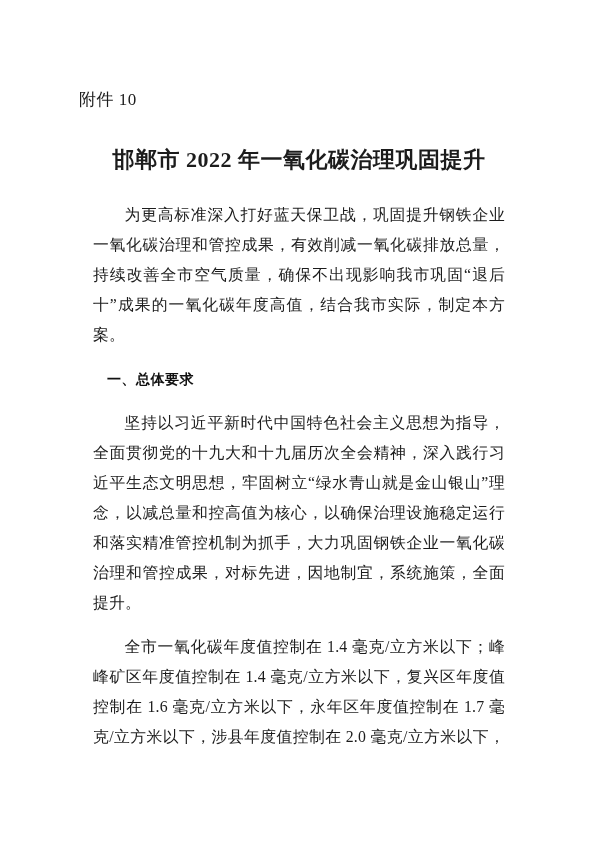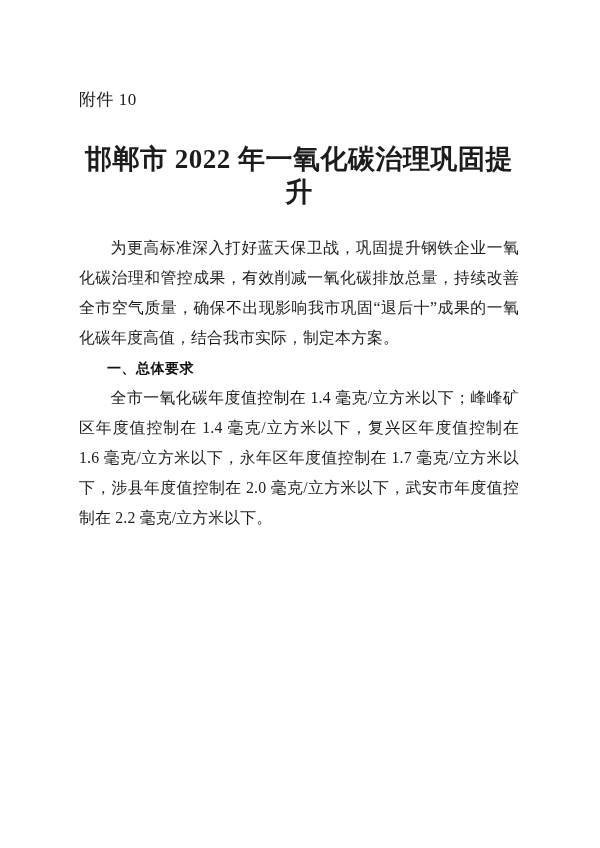--- a/index.html
+++ b/index.html
@@ -22,31 +22,31 @@
     top: 88px;
     width: 440px;
   }
   .attachment-label {
     font-size: 17px;
     line-height: 24px;
     letter-spacing: 0.5px;
   }
   .doc-title {
     margin-top: 31px;
-    font-size: 27px;
+    font-size: 22px;
     font-weight: bold;
     line-height: 33px;
     text-align: center;
     letter-spacing: 0.5px;
   }
   .body-block {
     margin-top: 24px;
   }
   .para {
-    margin: 0;
+    margin: 14px;
     font-size: 15.8px;
     line-height: 30px;
     text-align: justify;
     text-justify: inter-character;
     text-indent: 2em;
     letter-spacing: 0.2px;
   }
   .section-heading {
     margin: 0;
     font-size: 14px;
@@ -86,20 +86,21 @@
     <div class="doc-title">
       <div>邯郸市 2022 年一氧化碳治理巩固提升</div>
     </div>
 
     <div class="body-block">
 
       <p class="para">为更高标准深入打好蓝天保卫战，巩固提升钢铁企业一氧化碳治理和管控成果，有效削减一氧化碳排放总量，持续改善全市空气质量，确保不出现影响我市巩固“退后十”成果的一氧化碳年度高值，结合我市实际，制定本方案。</p>
 
       <h2 class="section-heading">一、总体要求</h2>
 
+      <p class="para">坚持以习近平新时代中国特色社会主义思想为指导，全面贯彻党的十九大和十九届历次全会精神，深入践行习近平生态文明思想，牢固树立“绿水青山就是金山银山”理念，以减总量和控高值为核心，以确保治理设施稳定运行和落实精准管控机制为抓手，大力巩固钢铁企业一氧化碳治理和管控成果，对标先进，因地制宜，系统施策，全面提升。</p>
 
 
       <p class="para">全市一氧化碳年度值控制在 1.4 毫克/立方米以下；峰峰矿区年度值控制在 1.4 毫克/立方米以下，复兴区年度值控制在 1.6 毫克/立方米以下，永年区年度值控制在 1.7 毫克/立方米以下，涉县年度值控制在 2.0 毫克/立方米以下，武安市年度值控制在 2.2 毫克/立方米以下。</p>
 
     </div>
   </div>
 
   <div class="page-footer">
     <span class="dash">—</span><span class="page-num">82</span><span class="dash">—</span>
   </div>

